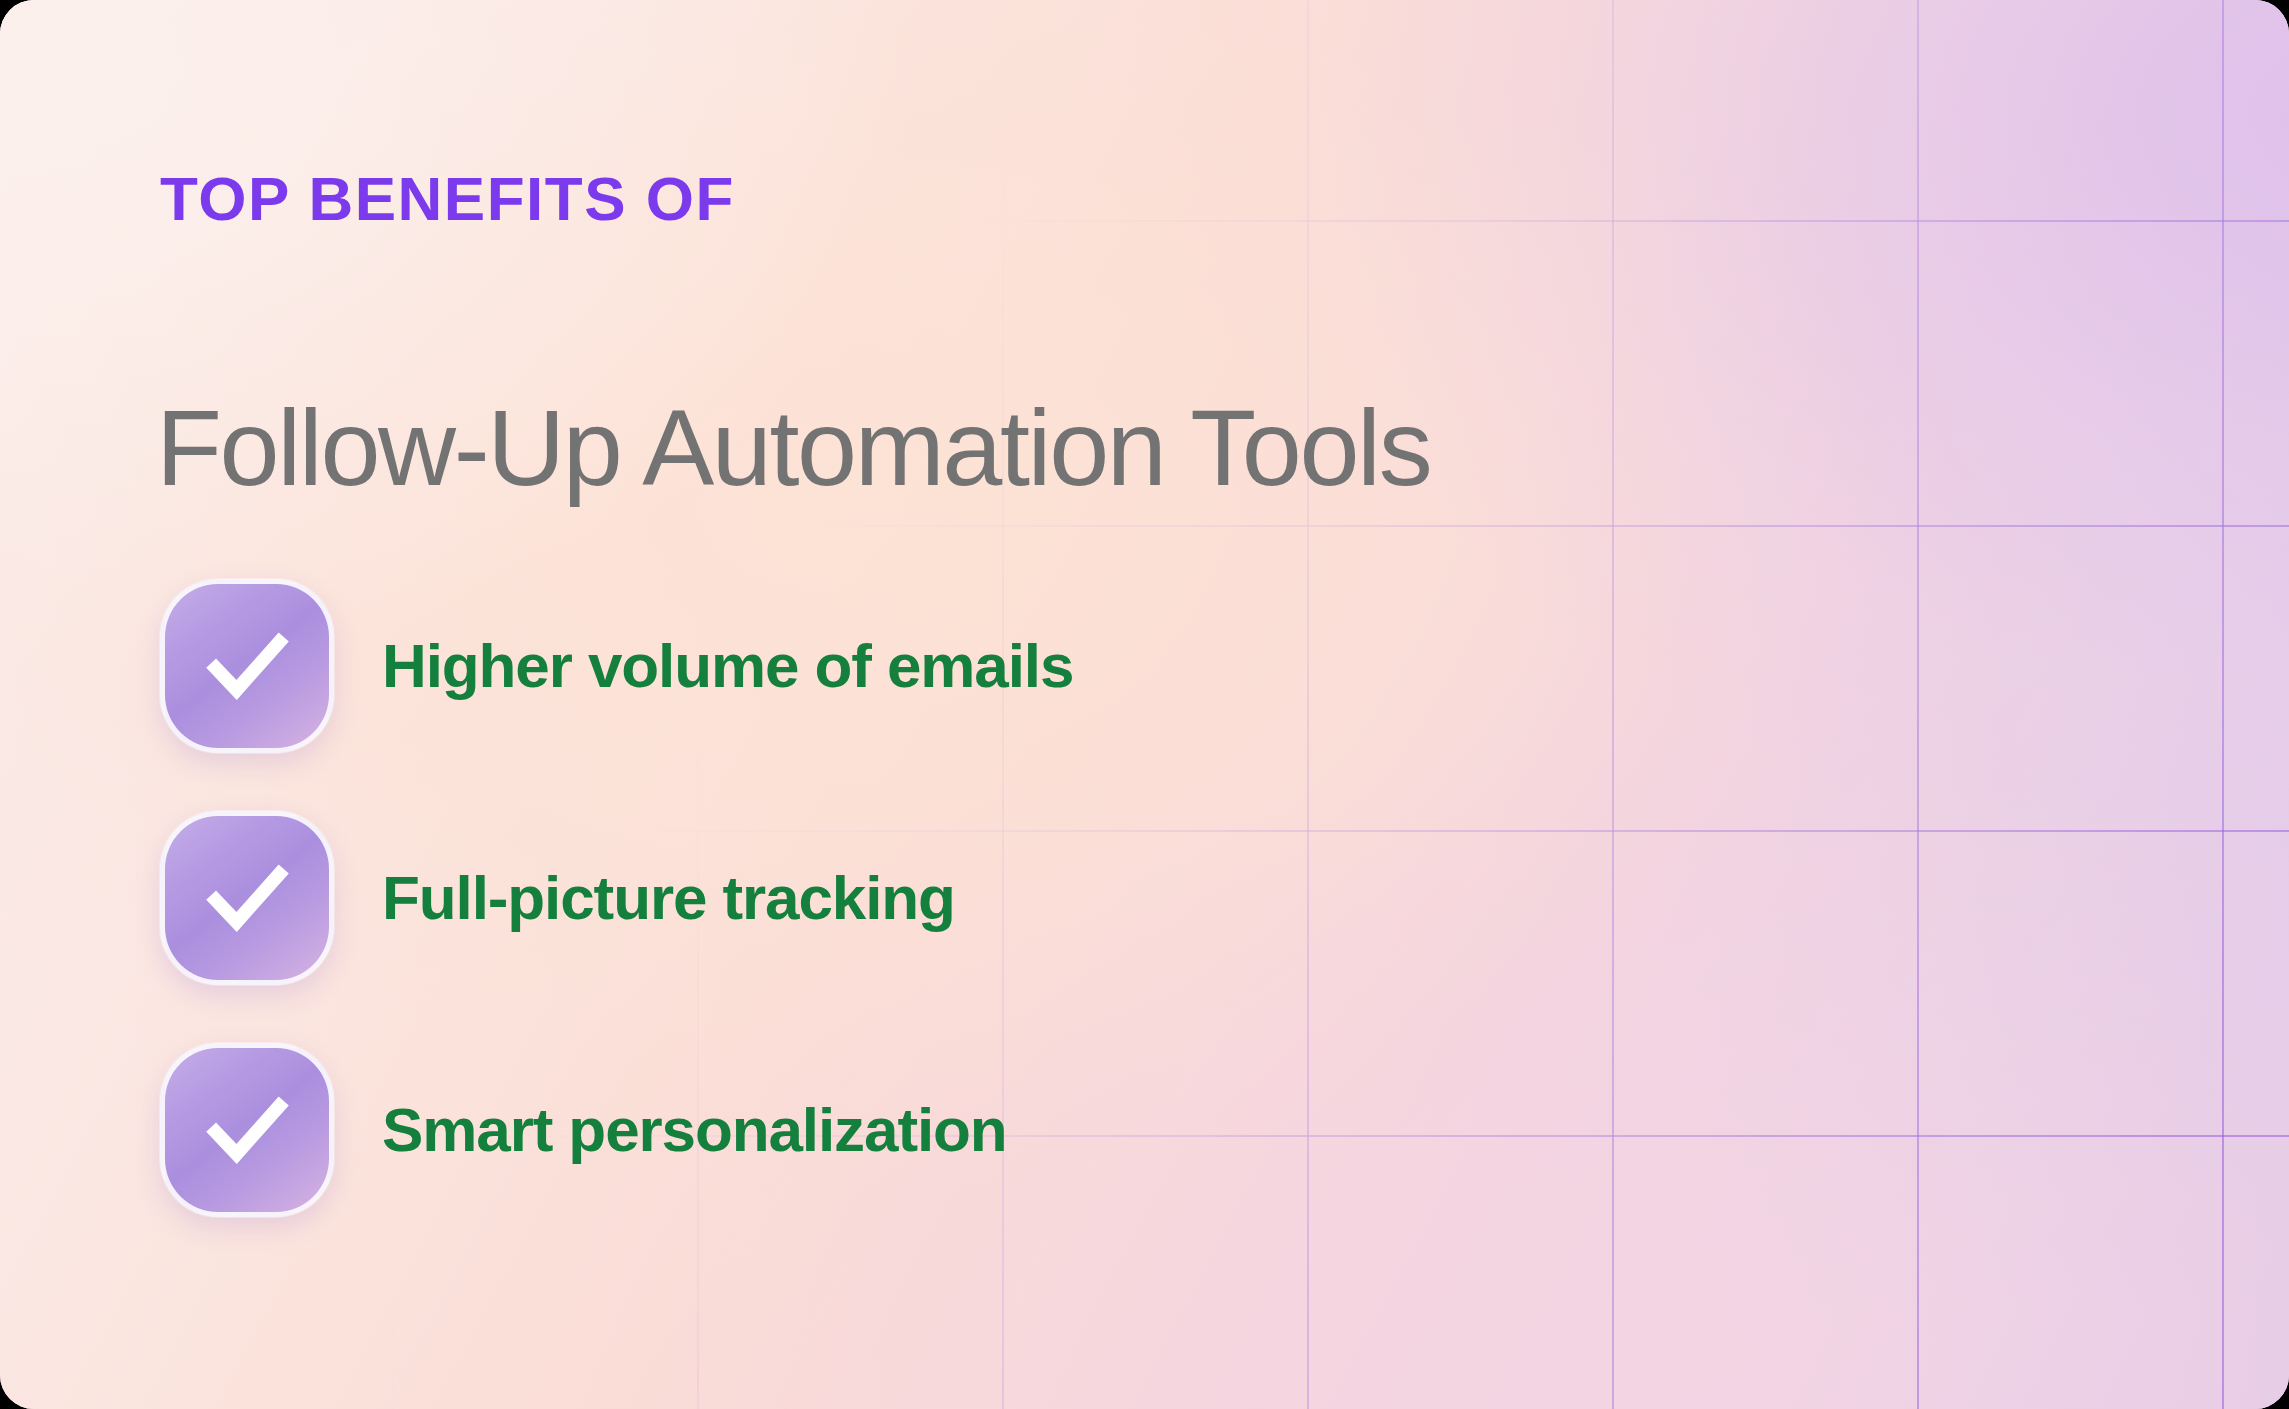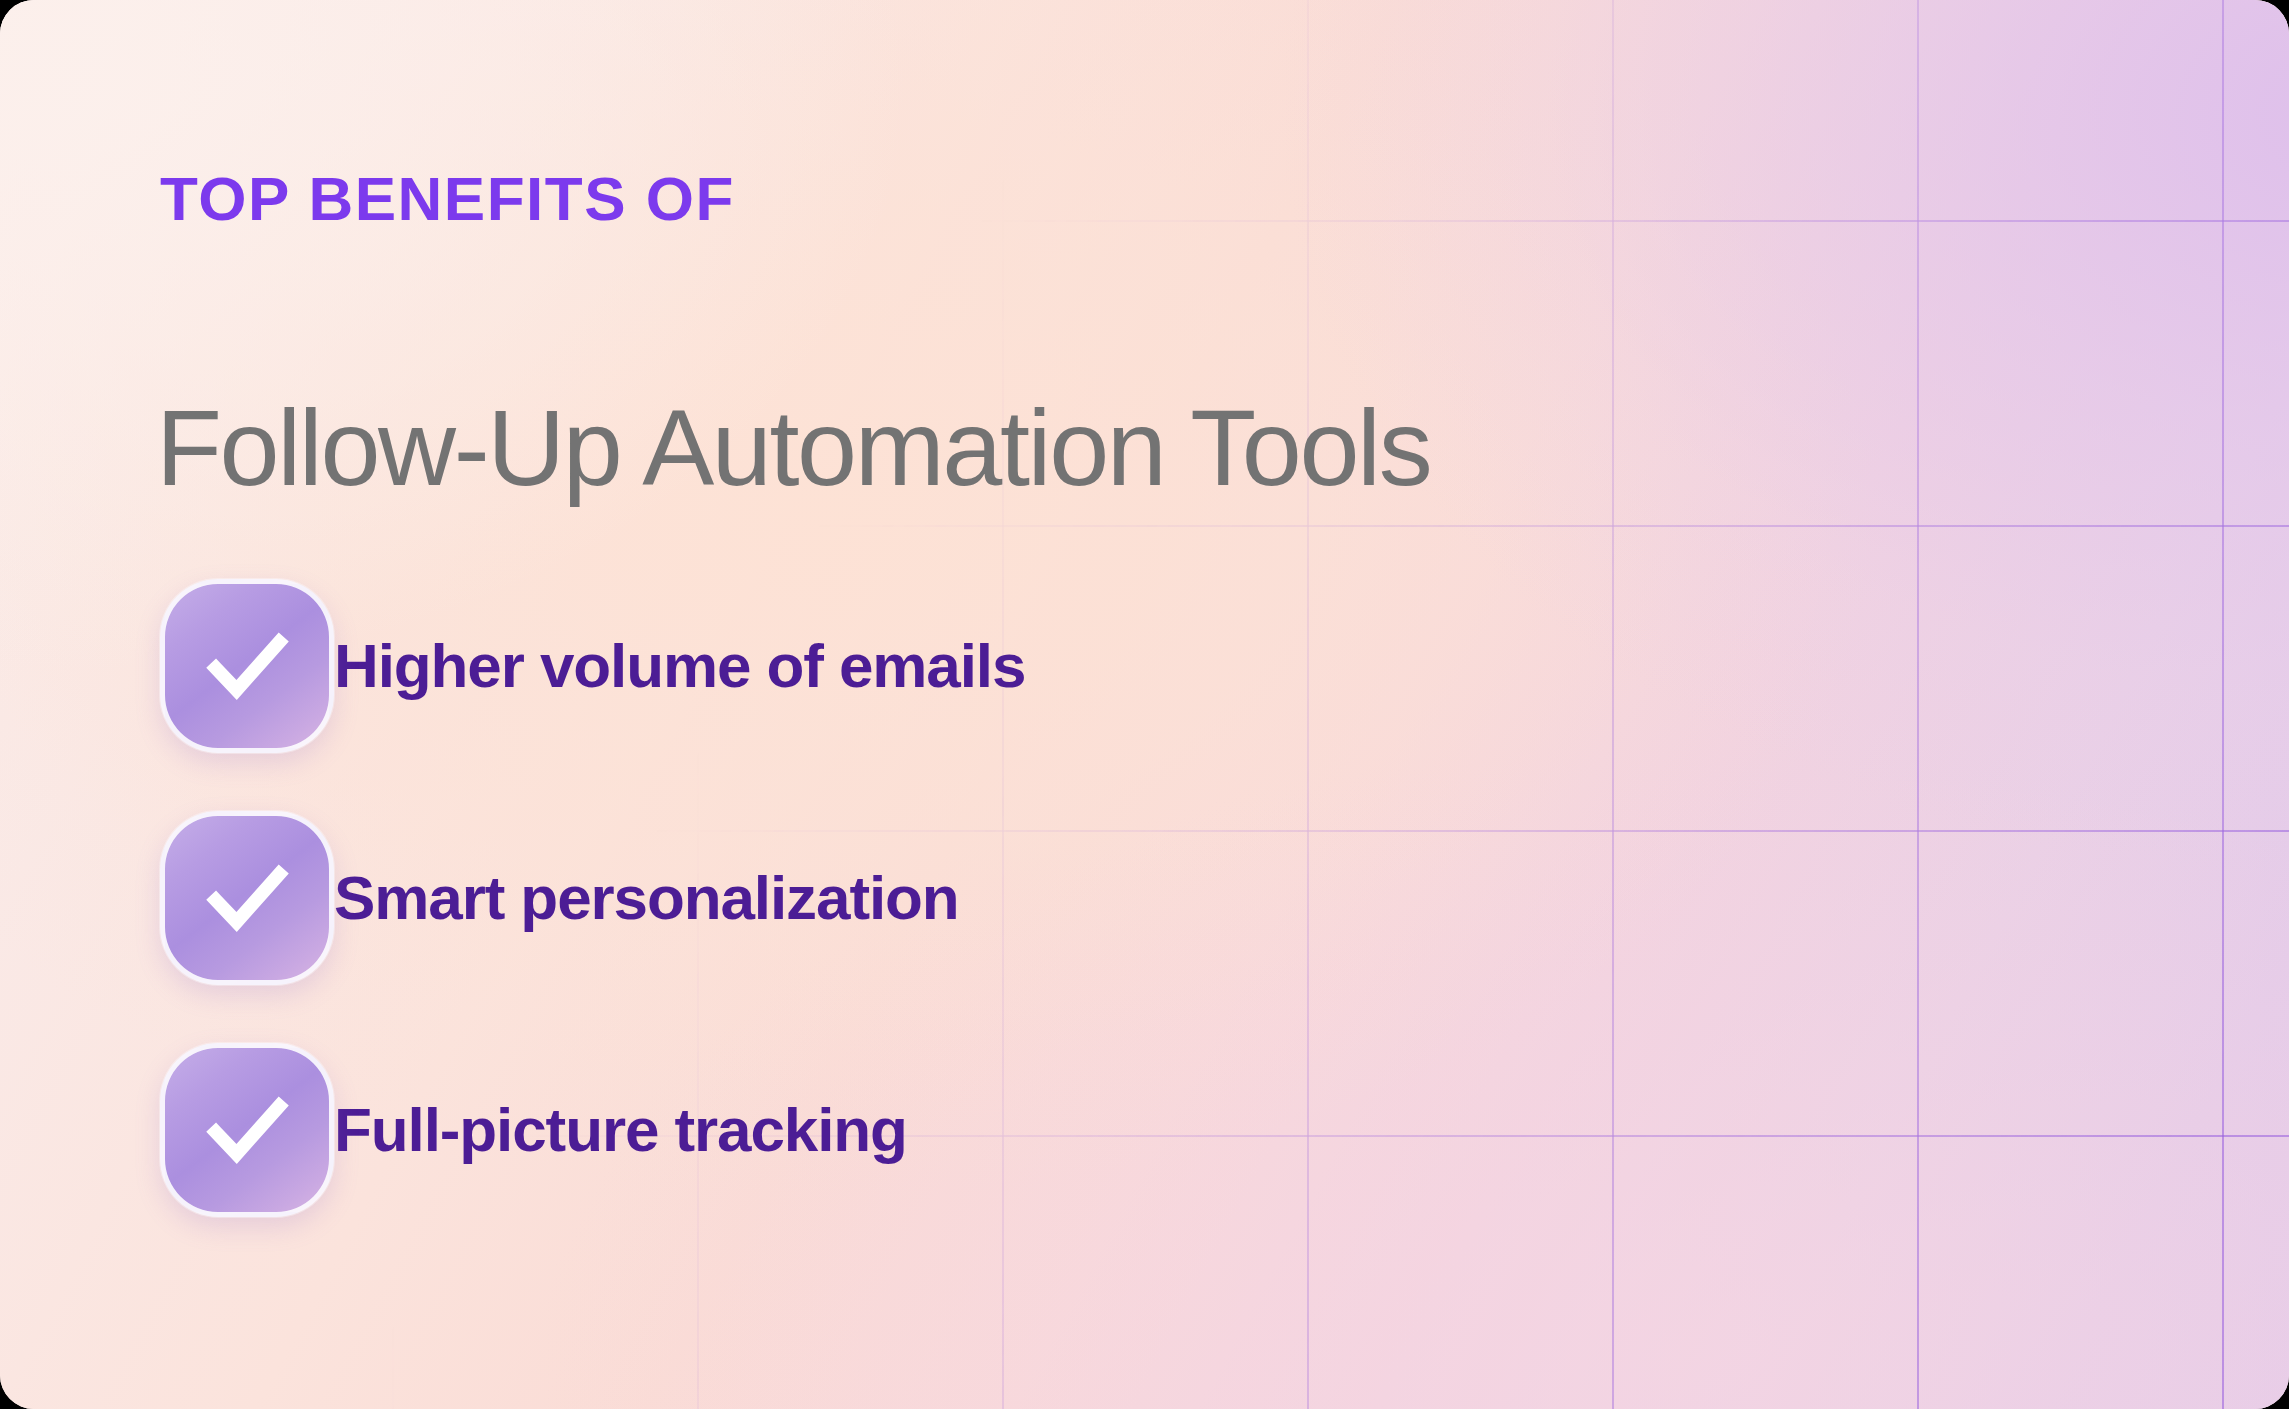--- a/index.html
+++ b/index.html
@@ -174,24 +174,25 @@
     justify-content: center;
     box-sizing: border-box;
   }
   .check-badge svg {
     display: block;
     width: 104px;
     height: 104px;
   }
 
   .benefit-label {
+    margin-left: 48px;
     font-size: 62px;
     font-weight: 700;
     letter-spacing: -1.1px;
-    color: #4c1d95;
+    color: #15803d;
     line-height: 1.05;
     white-space: nowrap;
   }
 </style>
 </head>
 <body>
 
 <div class="canvas">
   <div class="card">
 
@@ -219,28 +220,28 @@
           </div>
           <div class="benefit-label">Higher volume of emails</div>
         </div>
 
         <div class="benefit-row">
           <div class="check-badge">
             <svg viewBox="0 0 100 100" aria-hidden="true">
               <path d="M20 52 L40 73 L81 27" fill="none" stroke="#ffffff" stroke-width="13" stroke-linecap="square" stroke-linejoin="miter"></path>
             </svg>
           </div>
-          <div class="benefit-label">Smart personalization</div>
+          <div class="benefit-label">Full-picture tracking</div>
         </div>
 
         <div class="benefit-row">
           <div class="check-badge">
             <svg viewBox="0 0 100 100" aria-hidden="true">
               <path d="M20 52 L40 73 L81 27" fill="none" stroke="#ffffff" stroke-width="13" stroke-linecap="square" stroke-linejoin="miter"></path>
             </svg>
           </div>
-          <div class="benefit-label">Full-picture tracking</div>
+          <div class="benefit-label">Smart personalization</div>
         </div>
 
       </div>
     </div>
   </div>
 </div>
 
 </body></html>

